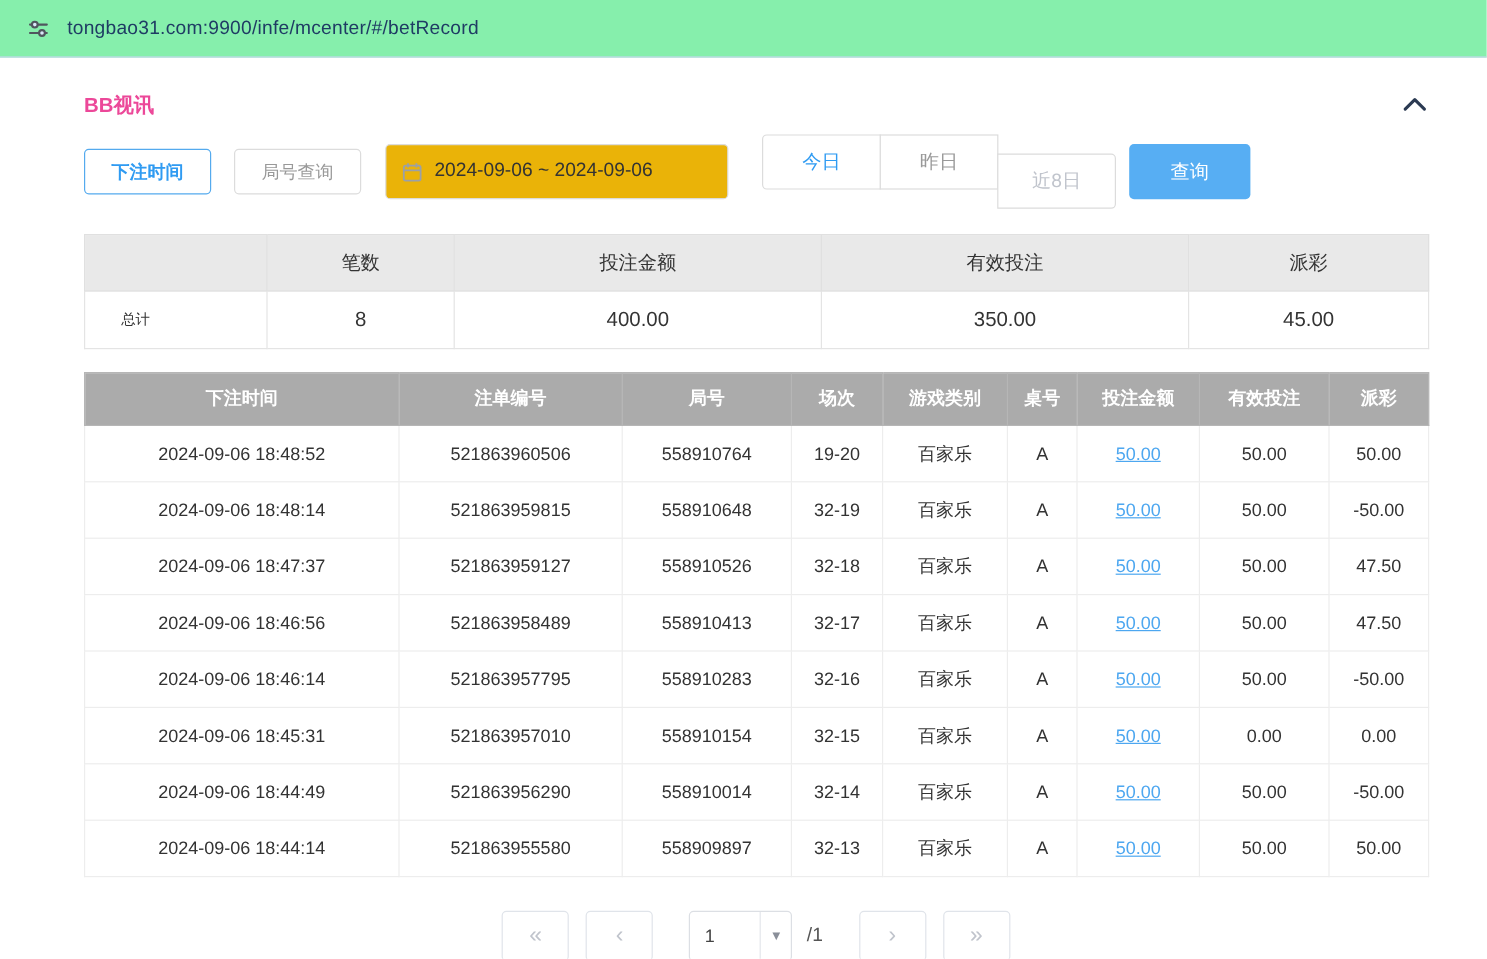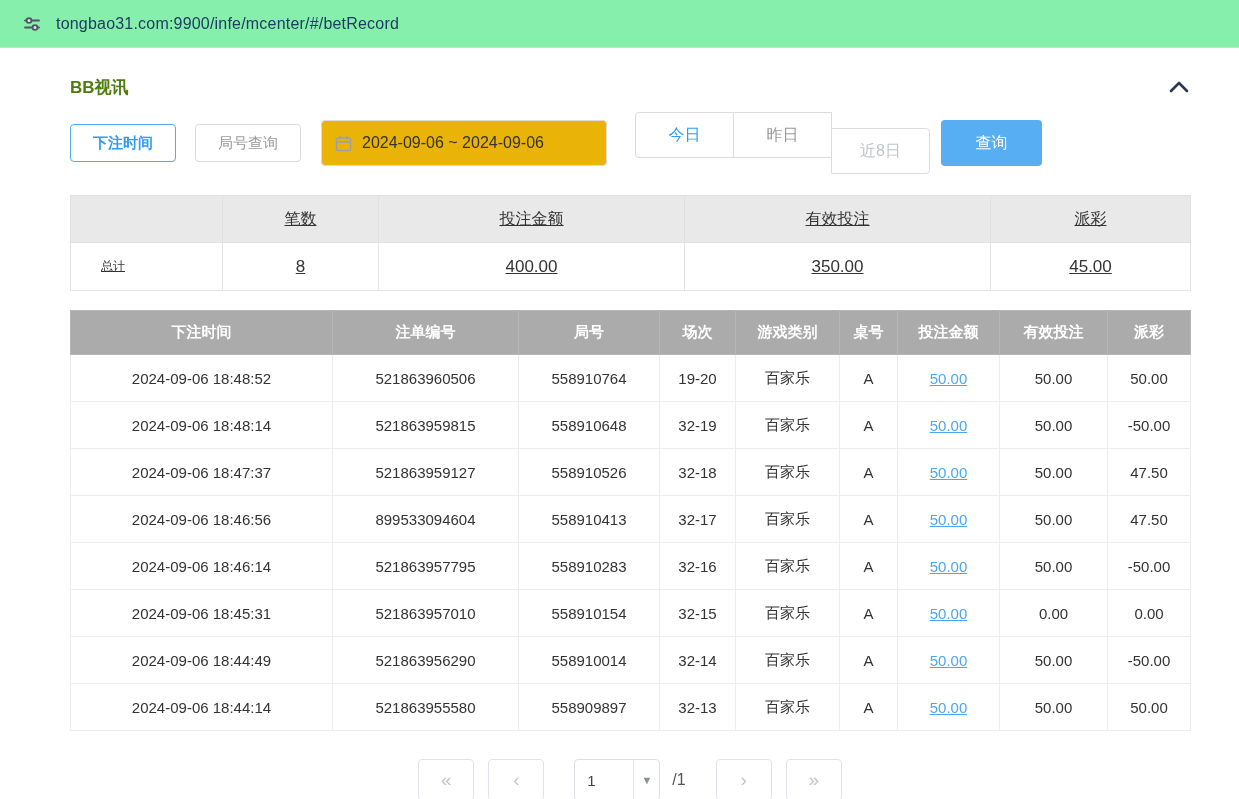--- a/index.html
+++ b/index.html
@@ -16,21 +16,21 @@
     height: 48px; background: #86efac; border-bottom: 1px solid #c6d8ee;
     display: flex; align-items: center; padding: 0 16px;
   }
   .tune-icon { display: inline-flex; margin-left: 6px; cursor: pointer; }
   .url-text { margin-left: 14px; font-size: 16px; color: #1f3c64; letter-spacing: .2px; cursor: text; }
 
   
   .content { padding: 0 49px 0 70px; }
 
   .page-header { display: flex; align-items: center; justify-content: space-between; margin-top: 24px; height: 30px; }
-  .page-title { font-size: 17px; font-weight: bold; color: #4d7c0f; }
+  .page-title { font-size: 17px; font-weight: bold; color: #ec4899; }
   .collapse-chevron { cursor: pointer; display: inline-flex; }
 
   
   .filter-row { display: flex; align-items: center; margin-top: 18px; height: 46px; }
   .btn { background: #fff; border-radius: 4px; cursor: pointer; font-family: inherit; }
   .btn-query-type { height: 38px; padding: 0 22px; font-size: 15px; }
   .btn-date-query { border: 1px solid #54aaee; color: #2f9bf2; font-weight: bold; }
   .btn-round-query { border: 1px solid #dcdcdc; color: #999; margin-left: 19px; }
 
   .date-input {
@@ -50,21 +50,21 @@
   .group-btn.active { color: #2f9bf2; position: relative; z-index: 1; }
   .group-btn.muted { color: #c0c4cc; }
 
   .btn-search {
     margin-left: 11px; width: 101px; height: 46px; border: none; border-radius: 4px;
     background: #57aef3; color: #fff; font-size: 16px; cursor: pointer; font-family: inherit;
   }
 
   
   table { border-collapse: collapse; table-layout: fixed; }
-  .summary-table { width: 1120px; margin-top: 29px; text-decoration: underline; }
+  .summary-table { width: 1120px; margin-top: 29px; }
   .summary-table th {
     background: #e9e9e9; height: 47px; font-weight: normal; font-size: 16px;
     border: 1px solid #e0e0e0; color: #333;
   }
   .summary-table td {
     height: 48px; text-align: center; font-size: 17px; border: 1px solid #e4e4e4; background: #fff;
   }
   .summary-table td.total-label { text-align: left; padding-left: 30px; font-size: 12px; }
 
   
@@ -237,21 +237,21 @@
       <td>32-18</td>
       <td>百家乐</td>
       <td>A</td>
       <td><a class="bet-link">50.00</a></td>
       <td>50.00</td>
       <td>47.50</td>
     </tr>
 
     <tr>
       <td>2024-09-06 18:46:56</td>
-      <td>899533094604</td>
+      <td>521863958489</td>
       <td>558910413</td>
       <td>32-17</td>
       <td>百家乐</td>
       <td>A</td>
       <td><a class="bet-link">50.00</a></td>
       <td>50.00</td>
       <td>47.50</td>
     </tr>
 
     <tr>

